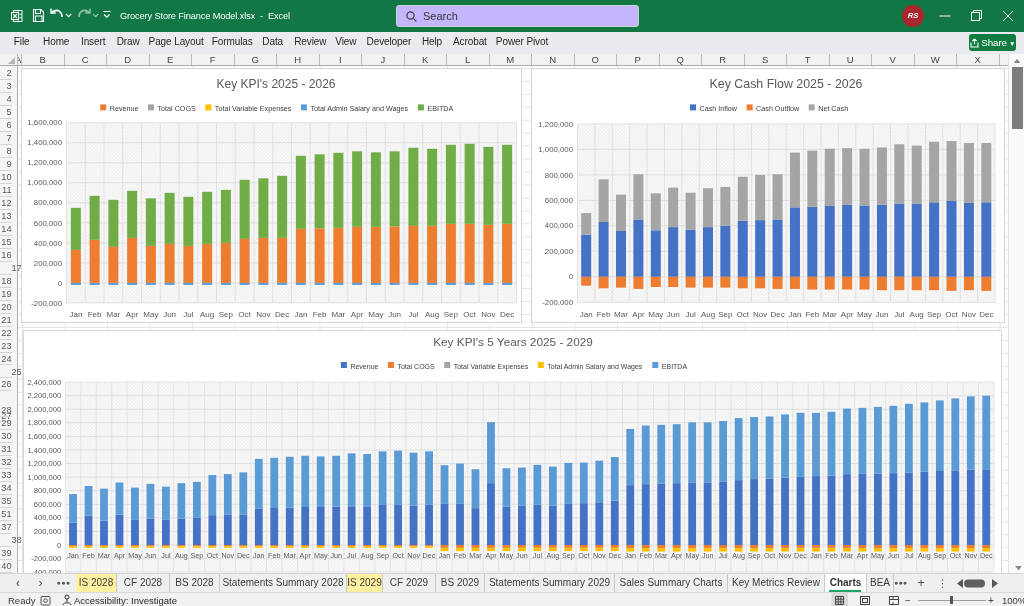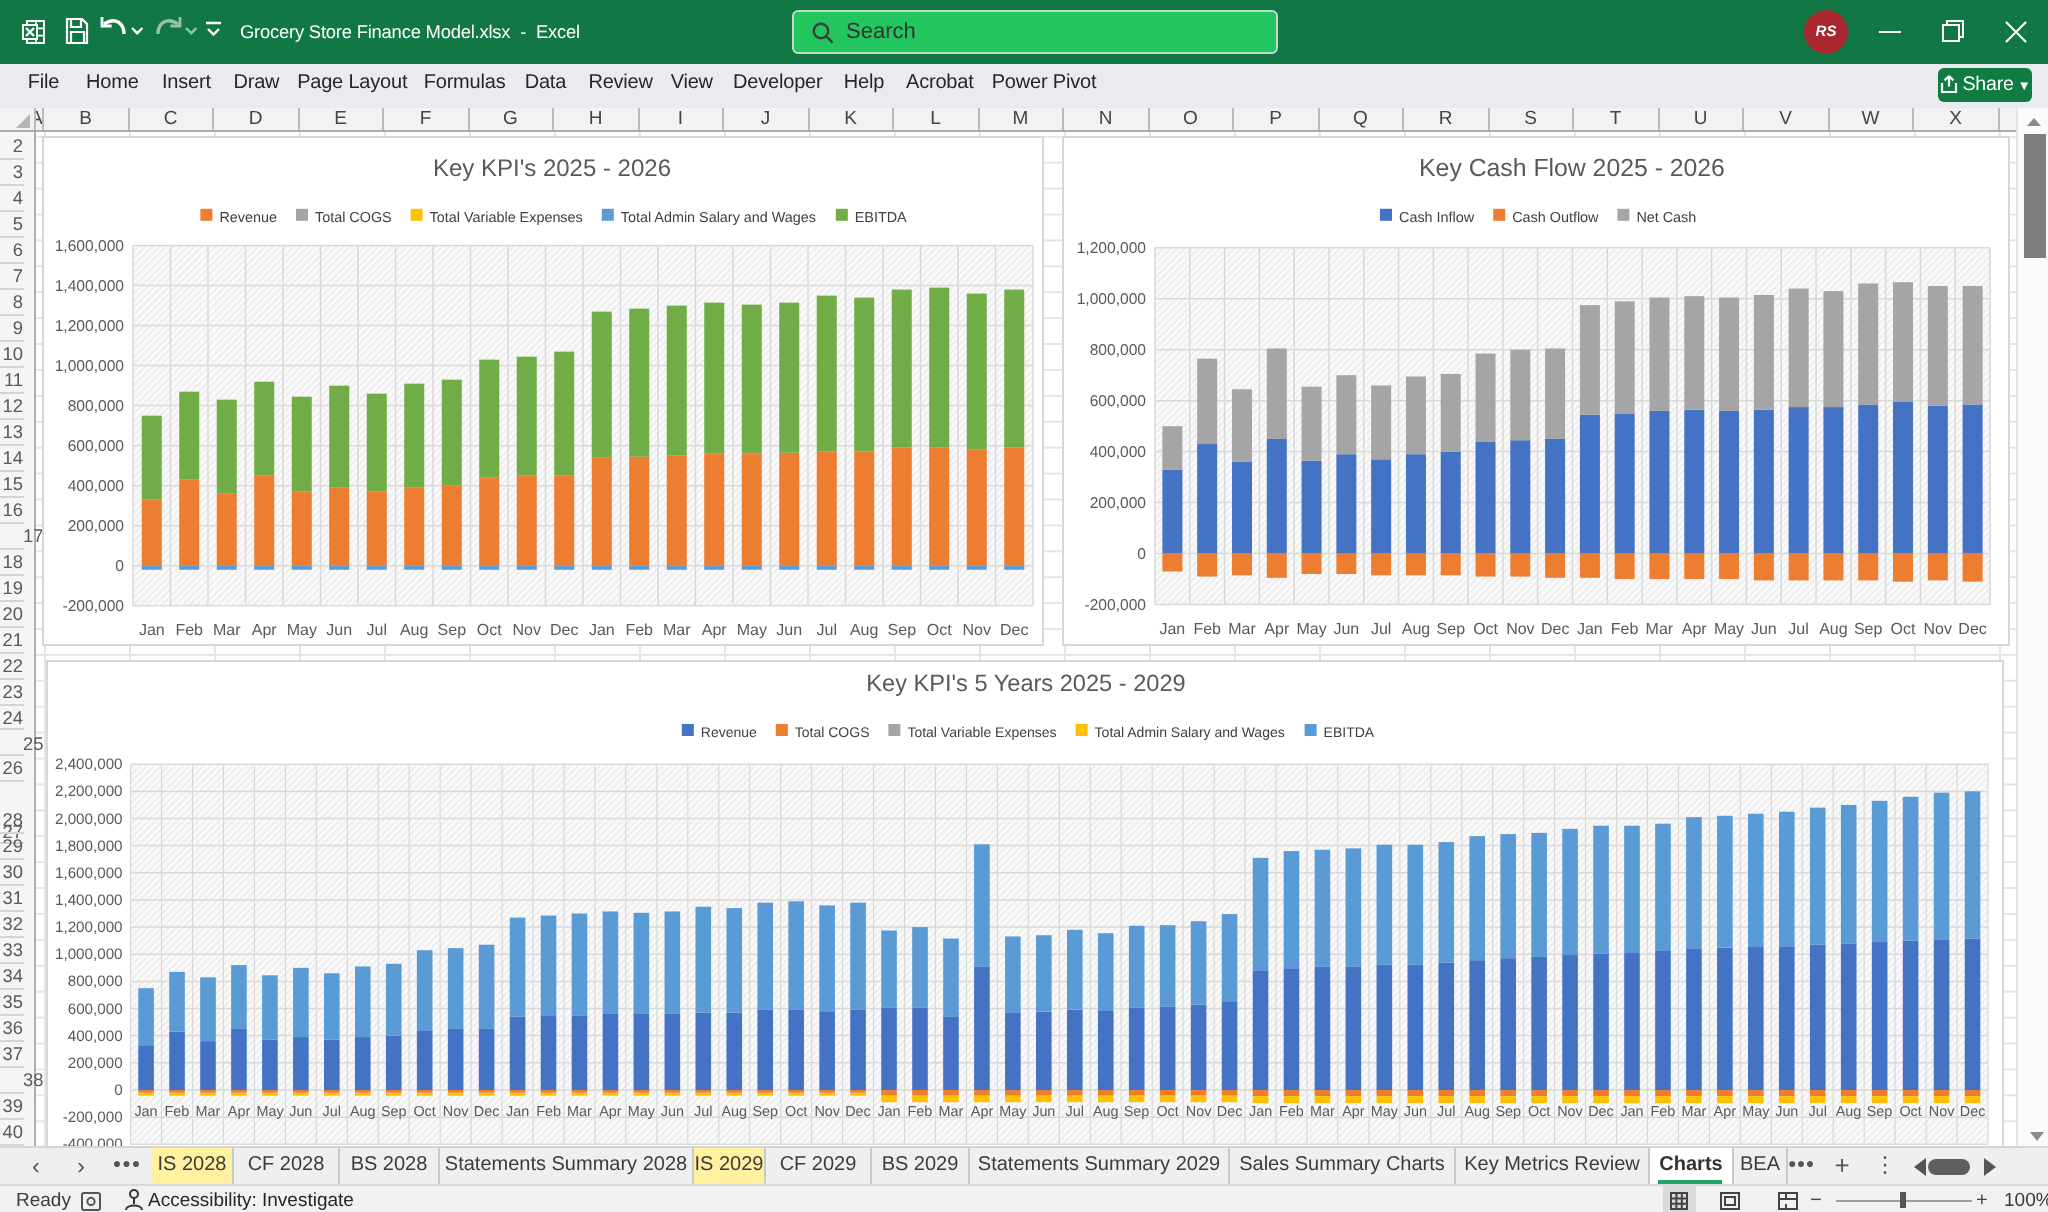--- a/index.html
+++ b/index.html
@@ -1,17 +1,17 @@
 <!DOCTYPE html>
 <html><head><meta charset="utf-8"><style>
 * { margin:0; padding:0; box-sizing:border-box; }
 body { width:1024px; height:606px; overflow:hidden; font-family:"Liberation Sans",sans-serif; position:relative; background:#fff; }
 .titlebar { position:absolute; left:0; top:0; width:1024px; height:32px; background:#117845; }
 .tb-title { position:absolute; left:120px; top:10.5px; font-size:9.2px; letter-spacing:-0.1px; color:#fff; white-space:nowrap; }
-.search { position:absolute; left:396px; top:5px; width:243px; height:22px; background:#22c55e; border-radius:3px; border:1px solid #c5d6ca; }
+.search { position:absolute; left:396px; top:5px; width:243px; height:22px; background:#c4b5fd; border-radius:3px; border:1px solid #c5d6ca; }
 .search span { position:absolute; left:26px; top:4px; font-size:11px; color:#333; }
 .avatar { position:absolute; left:902px; top:5px; width:22px; height:22px; border-radius:50%; background:#A9272E; color:#fff; font-size:7.5px; font-weight:bold; text-align:center; line-height:22px;font-style:italic; }
 .ribbon { position:absolute; left:0; top:32px; width:1024px; height:22px; background:#E9EBEE; }
 .mi { position:absolute; top:4px; font-size:10px; color:#262626; transform:translateX(-50%); white-space:nowrap; letter-spacing:-0.1px; }
 .share { position:absolute; left:969px; top:2px; width:47px; height:17px; background:#107C41; border-radius:3px; color:#fff; font-size:9.8px; text-align:center; line-height:17px; letter-spacing:-0.1px; }
 .colhead { position:absolute; left:0; top:54px; width:1024px; height:11.5px; background:#F2F2F2; border-bottom:1px solid #ACACAC; }
 .ch { position:absolute; top:0; height:11px; font-size:9.5px; color:#444; text-align:center; border-right:1px solid #B9B9B9; line-height:11px; }
 .corner { position:absolute; left:0; top:0; width:17.5px; height:11px; border-right:1px solid #B9B9B9; }
 .corner:after { content:""; position:absolute; right:2px; bottom:1px; border-left:7px solid transparent; border-bottom:7px solid #B5B5B5; }
 .gridarea { position:absolute; left:0; top:65.5px; width:1008px; height:507.5px; background:#fff;
@@ -146,21 +146,21 @@
     <div class="rh" style="top:312.9px;">26</div>
     <div class="rh" style="top:344px;text-align:right;">27</div>
     <div class="rh" style="top:338.9px;">28</div>
     <div class="rh" style="top:351.8px;">29</div>
     <div class="rh" style="top:364.8px;">30</div>
     <div class="rh" style="top:377.7px;">31</div>
     <div class="rh" style="top:390.7px;">32</div>
     <div class="rh" style="top:403.7px;">33</div>
     <div class="rh" style="top:416.6px;">34</div>
     <div class="rh" style="top:429.6px;">35</div>
-    <div class="rh" style="top:442.5px;">36</div>
+    <div class="rh" style="top:442.5px;">51</div>
     <div class="rh" style="top:455.5px;">37</div>
     <div class="rh" style="top:468.5px;padding-left:35px;">38</div>
     <div class="rh" style="top:481.4px;">39</div>
     <div class="rh" style="top:494.4px;">40</div>
   </div>
 <svg class="chart" style="left:21px;top:68px;" width="501" height="255" viewBox="0 0 501 255">
     <rect x="0.5" y="0.5" width="500" height="254" fill="#fff" stroke="#D7D7D7"></rect>
     <rect x="45.5" y="54.8" width="450.0" height="180.10000000000002" fill="url(#hatch)"></rect>
     <line x1="45.5" y1="234.9" x2="495.5" y2="234.9" stroke="#D9D9D9" stroke-width="0.75"></line>
     <text x="41.0" y="237.5" font-size="7.8" fill="#595959" text-anchor="end">-200,000</text>

